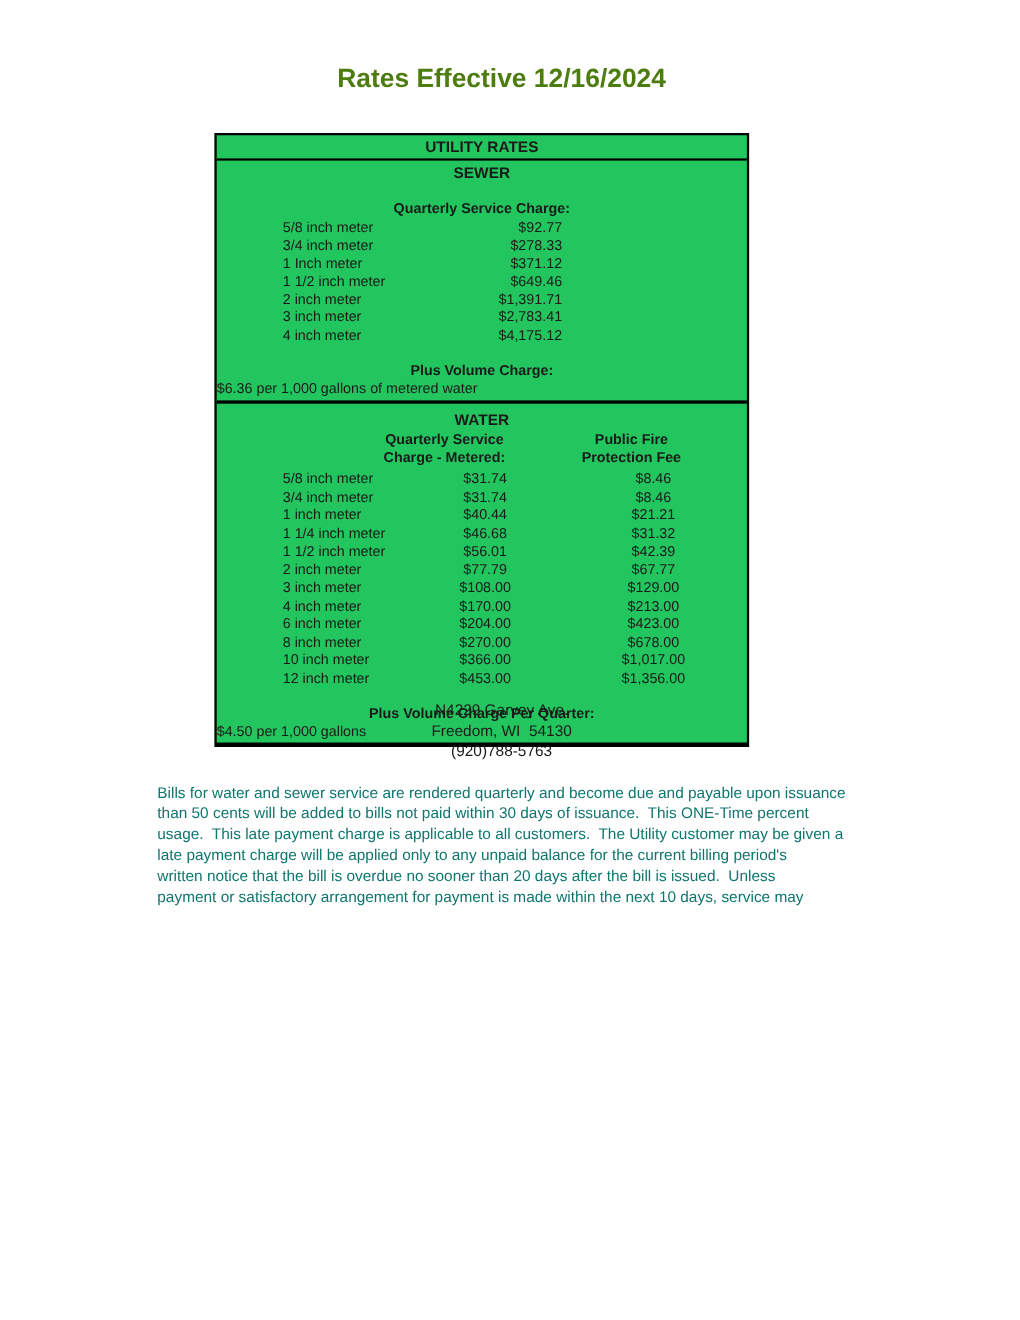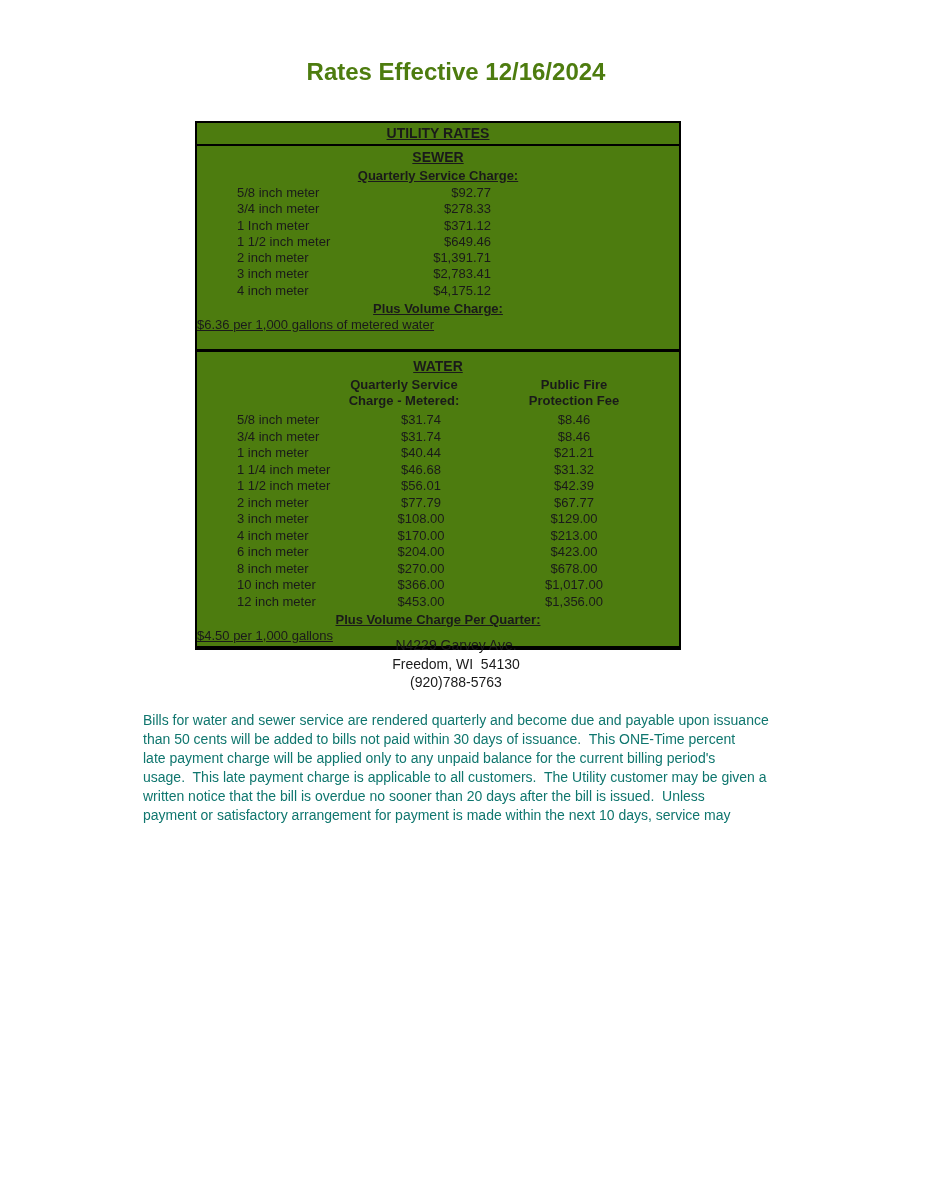--- a/index.html
+++ b/index.html
@@ -15,39 +15,38 @@
     position: absolute; top: 57px; left: 8px; width: 896px;
     text-align: center;
     font-size: 24px; font-weight: bold; color: #4d7c0f;
     line-height: 30px;
   }
   .utility-table {
     position: absolute; left: 195px; top: 121px; width: 486px;
     box-sizing: border-box;
     border: 2px solid #000;
     border-bottom-width: 4px;
-    background: #4d7c0f;
-    text-decoration: underline;
+    background: #22c55e;
   }
   .table-header {
     border-bottom: 2px solid #000;
     text-align: center; font-weight: bold; font-size: 14px;
     height: 21px; line-height: 21px;
   }
-  .sewer-section { border-bottom: 3px solid #000; padding-bottom: 16px; }
+  .sewer-section { border-bottom: 3px solid #000; padding-bottom: 3px; }
   .section-title {
     margin-top: 2px; text-align: center; font-weight: bold;
     font-size: 14px; height: 18px; line-height: 18px;
   }
   .water-section .section-title { margin-top: 5px; }
   .sub-header {
-    margin-top: 2px; text-align: center; font-weight: bold;
+    margin-top: 16px; text-align: center; font-weight: bold;
     font-size: 13px; height: 16px; line-height: 16px;
   }
-  .rows { margin-top: 1px; }
+  .rows { margin-top: 1px; margin-left: 20px; }
   .water-section .rows { margin-top: 2px; }
   .rate-row { position: relative; height: 16.3px; font-size: 13px; line-height: 16.3px; }
   .water-section .rate-row { height: 16.5px; line-height: 16.5px; }
   .row-label { position: absolute; left: 40px; top: 0; white-space: pre; }
   .sewer-value { position: absolute; left: 144px; width: 150px; top: 0; text-align: right; }
   .water-val1 { position: absolute; left: 149px; width: 150px; top: 0; text-align: center; }
   .water-val2 { position: absolute; left: 302px; width: 150px; top: 0; text-align: center; }
   .water-col-headers { position: relative; margin-top: 2px; height: 33px; font-size: 13px; font-weight: bold; }
   .w-h1 { position: absolute; left: 117px; width: 180px; text-align: center; line-height: 16px; }
   .w-h2 { position: absolute; left: 302px; width: 150px; text-align: center; line-height: 16px; }
@@ -195,17 +194,17 @@
 
 <div class="address-block">
   <div>N4229 Garvey Ave.</div>
   <div>Freedom, WI  54130</div>
   <div>(920)788-5763</div>
 </div>
 
 <div class="billing-notice">
   <div>Bills for water and sewer service are rendered quarterly and become due and payable upon issuance</div>
   <div>than 50 cents will be added to bills not paid within 30 days of issuance.  This ONE-Time percent</div>
+  <div>usage.  This late payment charge is applicable to all customers.  The Utility customer may be given a</div>
   <div>late payment charge will be applied only to any unpaid balance for the current billing period's</div>
-  <div>usage.  This late payment charge is applicable to all customers.  The Utility customer may be given a</div>
   <div>written notice that the bill is overdue no sooner than 20 days after the bill is issued.  Unless</div>
   <div>payment or satisfactory arrangement for payment is made within the next 10 days, service may</div>
 </div>
 
 </body></html>

